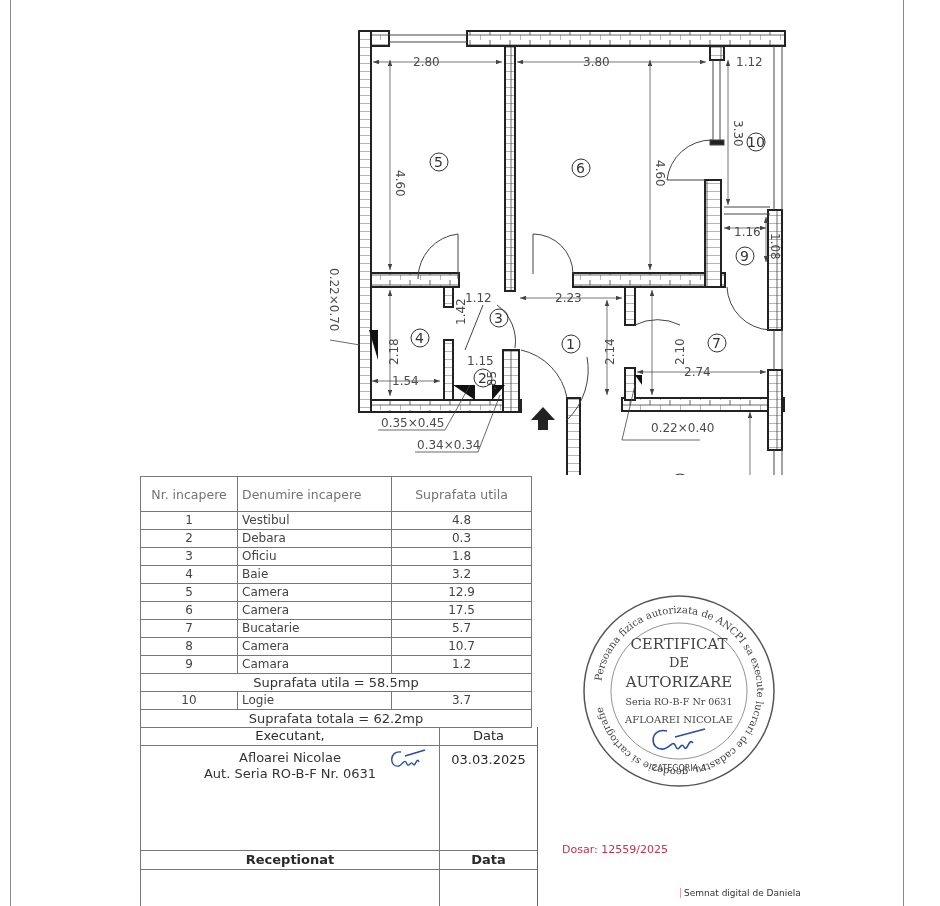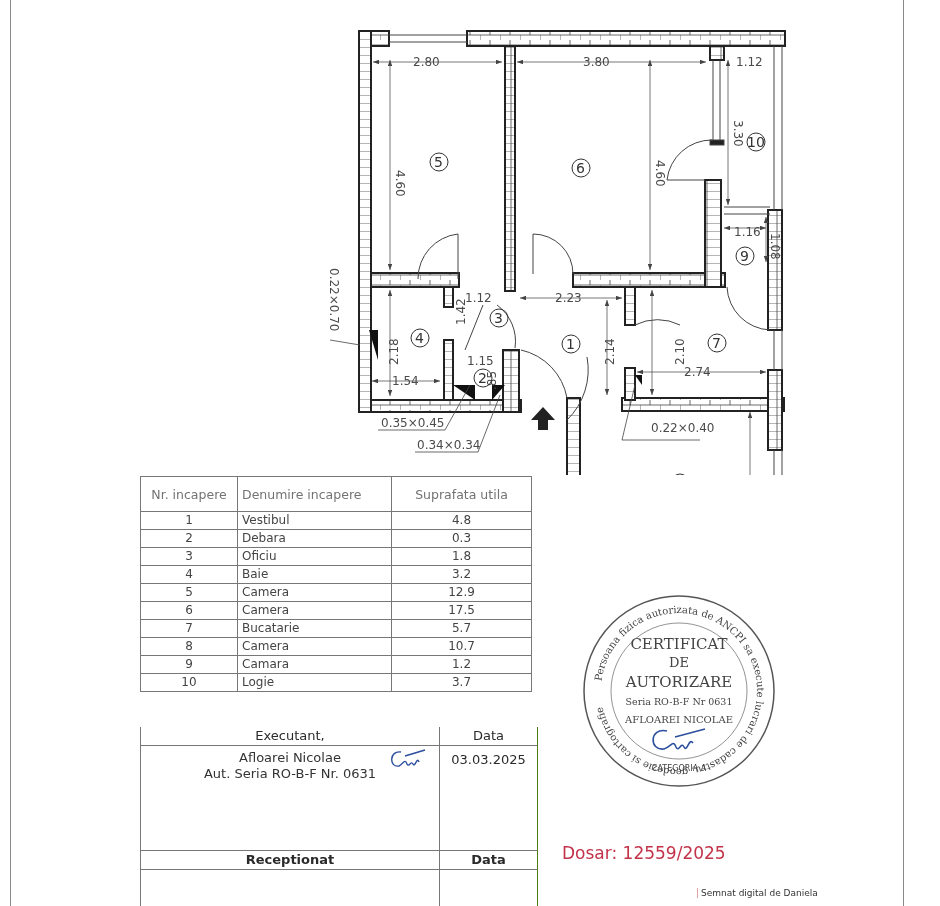--- a/index.html
+++ b/index.html
@@ -16,22 +16,22 @@
   .c3 { width:131px; text-align:center; }
   .sum { text-align:center; font-size:13px; color:#333; }
   .sig-block { position:absolute; left:140px; top:727px; width:398px; }
   .sig-row { display:flex; border-left:1px solid #777; border-right:1px solid #4d7c0f; border-bottom:1px solid #777; }
   .sig-left { width:298px; border-right:1px solid #777; text-align:center; }
   .sig-right { flex:1; text-align:center; }
   .exec-name { font-size:13px; color:#333; line-height:16px; margin-top:4px; }
   .dsig { display:flex; align-items:center; justify-content:center; margin-top:6px; }
   .dsig-big { font-family:"DejaVu Sans", sans-serif; font-size:24px; color:#111; line-height:30px; text-align:right; }
   .dsig-small { font-size:5px; line-height:6px; color:#555; text-align:left; margin-left:4px; width:70px; }
-  .dosar { position:absolute; left:562px; top:843px; font-family:"DejaVu Sans", sans-serif; font-size:17px; color:#c2334a; }
-  .semnat { position:absolute; left:697px; top:888px; font-family:"DejaVu Sans", sans-serif; font-size:9px; color:#333; border-left:1px solid #e2a4a4; padding-left:3px; }
+  .dosar { position:absolute; left:562px; top:843px; font-family:"DejaVu Sans", sans-serif; font-size:11px; color:#c2334a; }
+  .semnat { position:absolute; left:680px; top:888px; font-family:"DejaVu Sans", sans-serif; font-size:9px; color:#333; border-left:1px solid #e2a4a4; padding-left:3px; }
   .stamp { position:absolute; left:579px; top:591px; width:200px; height:200px; }
 </style>
 </head>
 <body>
 
 <div class="margin-line" style="left:10px;"></div>
 <div class="margin-line" style="left:903px;"></div>
 
 <svg id="plan" viewBox="0 0 940 475" xmlns="http://www.w3.org/2000/svg">
   <defs>
@@ -263,23 +263,29 @@
         <td class="c1">8</td>
         <td class="c2">Camera</td>
         <td class="c3">10.7</td>
       </tr>
   <tr>
         <td class="c1">9</td>
         <td class="c2">Camara</td>
         <td class="c3">1.2</td>
       </tr>
   <tr>
+        <td colspan="3" class="sum">Suprafata utila = 58.5mp</td>
+      </tr>
+  <tr>
         <td class="c1">10</td>
         <td class="c2">Logie</td>
         <td class="c3">3.7</td>
+      </tr>
+  <tr>
+        <td colspan="3" class="sum">Suprafata totala = 62.2mp</td>
       </tr>
 </tbody>
   </table>
 
 <div class="sig-block">
   <div class="sig-row" style="height:18px; line-height:18px; font-size:13px;">
     <div class="sig-left">Executant,</div>
     <div class="sig-right">Data</div>
   </div>
   <div class="sig-row" style="height:104px;">

